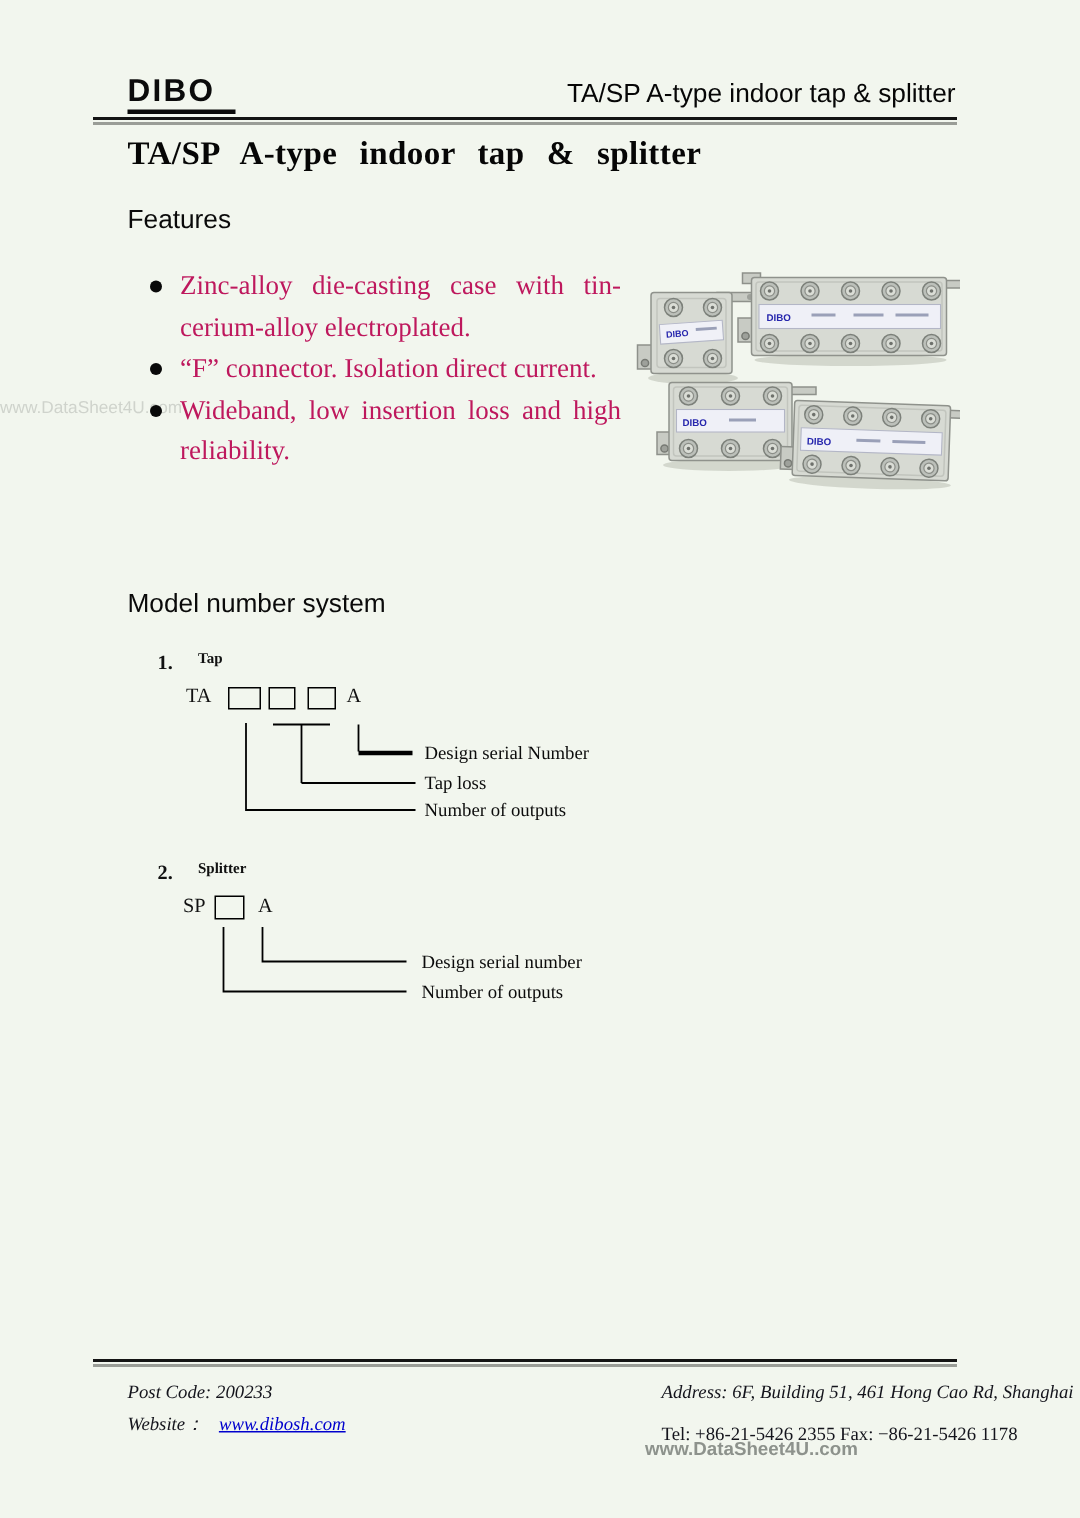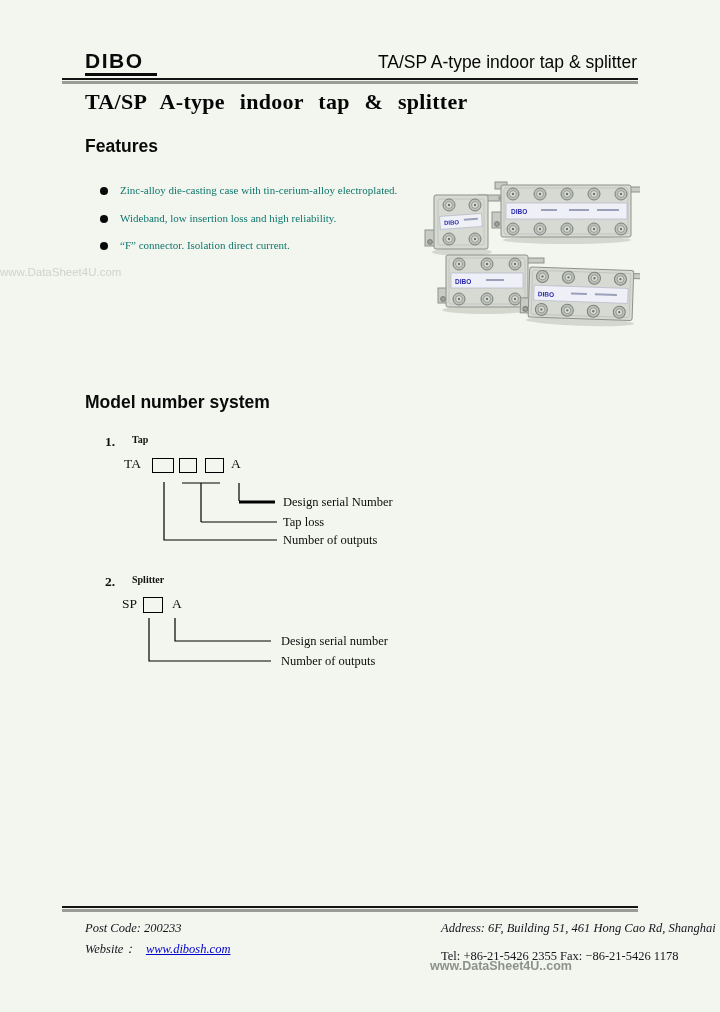--- a/index.html
+++ b/index.html
@@ -11,27 +11,27 @@
   .logo { left:85px; top:49px; font-family:"Liberation Sans", sans-serif; font-weight:bold; font-size:21px; letter-spacing:1.5px; color:#0b0b0b; }
   .logo-bar { left:85px; top:73px; width:72px; height:3px; background:#0b0b0b; }
   .header-title { left:200px; top:52px; width:437px; text-align:right; font-family:"Liberation Sans", sans-serif; font-size:17.5px; color:#060606; }
   .rule { left:62px; width:576px; height:6px;
           background:linear-gradient(to bottom,#141414 0 38%,#f2f6ee 38% 55%,#9a9d97 55% 92%,#f2f6ee 92% 100%); }
   .rule-top { top:78px; }
   .rule-bottom { top:906px; }
 
   .main-title { left:85px; top:89px; font-size:22px; font-weight:bold; word-spacing:9px; letter-spacing:.3px; color:#060606; }
 
-  h2.sect { font-family:"Liberation Sans", sans-serif; font-weight:bold; font-size:17.5px; color:#0a0a0a; }
+  h2.sect { font-family:"Liberation Sans", sans-serif; font-weight:normal; font-size:17.5px; color:#0a0a0a; }
   .features-h { left:85px; top:136px; }
   .model-h { left:85px; top:392px; }
 
   
   .feat-list { left:100px; top:177px; width:314px; }
-  .feat-item { position:relative; padding-left:20px; font-size:11px; line-height:27.5px; text-align:justify; color:#0f766e; }
+  .feat-item { position:relative; padding-left:20px; font-size:18px; line-height:27.5px; text-align:justify; color:#be185d; }
   .feat-item .dot { position:absolute; left:0; top:10px; width:8px; height:8px; border-radius:50%; background:#090909; }
 
   
   .wm-left { left:0; top:266px; font-family:"Liberation Sans", sans-serif; font-size:11.5px; color:#cfd3cc; }
   .wm-bottom { left:430px; top:959px; width:282px; font-family:"Liberation Sans", sans-serif; font-size:12.5px; font-weight:bold; color:#8d928c; }
 
   
   .diagram { position:absolute; left:85px; }
   .diag-tap { top:430px; width:410px; height:128px; }
   .diag-sp  { top:568px; width:410px; height:112px; }
@@ -61,22 +61,22 @@
 <div class="abs logo">DIBO</div>
 <div class="abs logo-bar"></div>
 <div class="abs header-title">TA/SP A-type indoor tap &amp; splitter</div>
 <div class="abs rule rule-top"></div>
 
 <div class="abs main-title">TA/SP A-type indoor tap &amp; splitter</div>
 
 <h2 class="abs sect features-h">Features</h2>
 <div class="abs feat-list">
   <div class="feat-item"><span class="dot"></span><span>Zinc-alloy die-casting case with tin-cerium-alloy electroplated.</span></div>
+  <div class="feat-item"><span class="dot"></span><span>“F” connector. Isolation direct current.</span></div>
   <div class="feat-item"><span class="dot"></span><span>Wideband, low insertion loss and high reliability.</span></div>
-  <div class="feat-item"><span class="dot"></span><span>“F” connector. Isolation direct current.</span></div>
 </div>
 
 <div class="abs products">
   <svg width="216" height="162" viewBox="0 0 216 162">
     <defs>
       <g id="conn">
         <circle r="6" fill="#bcc0ba" stroke="#7c807a" stroke-width="1"></circle>
         <circle r="3.4" fill="#daddd6" stroke="#8b8e88" stroke-width=".8"></circle>
         <circle r="1.2" fill="#6e716c"></circle>
       </g>

